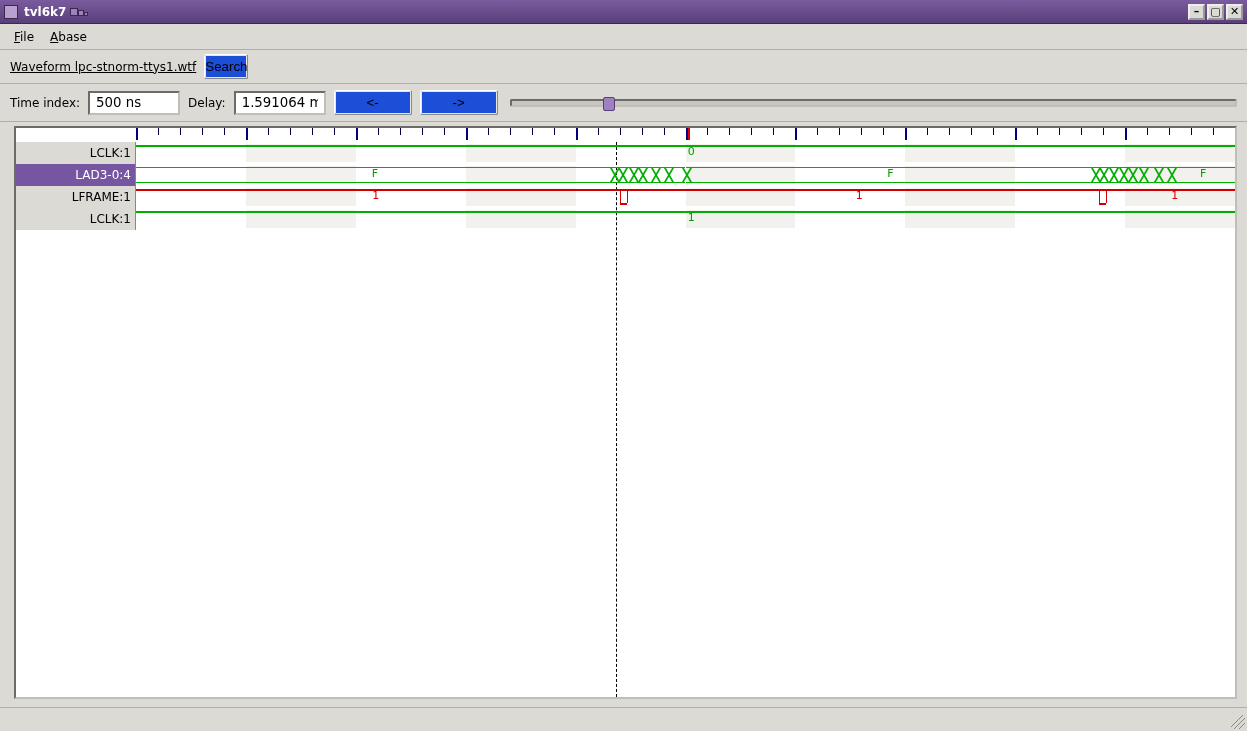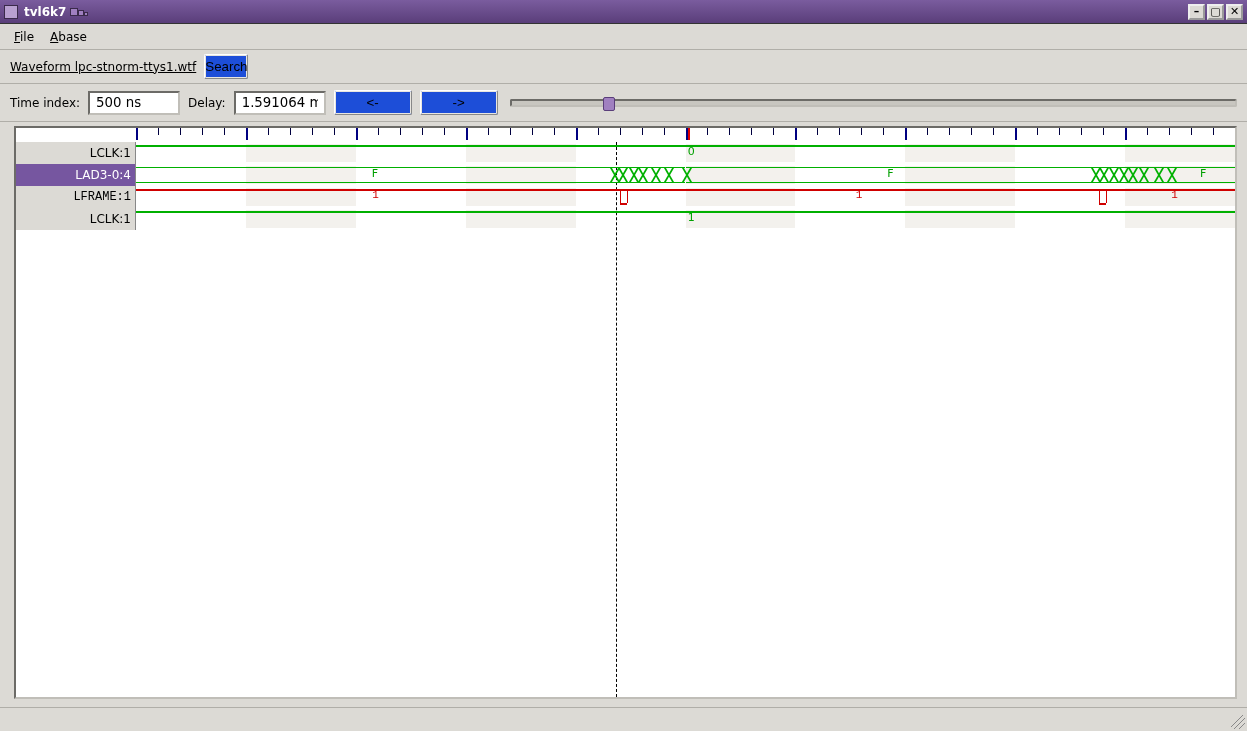--- a/index.html
+++ b/index.html
@@ -316,21 +316,21 @@
           <div class="bus-outline" style="left: 90.6%; width: 1%;"></div>
           <div class="bus-x" style="left: calc(91.6% - 3px);"></div>
           <div class="bus-outline" style="left: 91.6%; width: 1.4%;"></div>
           <div class="bus-x" style="left: calc(93% - 3px);"></div>
           <div class="bus-outline" style="left: 93%; width: 1.2%;"></div>
           <div class="bus-x" style="left: calc(94.2% - 3px);"></div>
           <div class="bus-outline" style="left: 94.2%; width: 5.8%;"></div>
           <div class="val" style="left: 97.1%; transform: translateX(-50%);">F</div>
         </div>
       </div>
-      <div class="signal-row" style="top: 58px; font-family: Liberation Mono, monospace;">
+      <div class="signal-row" style="top: 58px;">
         <div class="sig-label">LFRAME:1</div>
         <div class="sig-wave">
           <div class="bgstripe" style="left: 10%; width: 10%;"></div>
           <div class="bgstripe" style="left: 30%; width: 10%;"></div>
           <div class="bgstripe" style="left: 50%; width: 10%;"></div>
           <div class="bgstripe" style="left: 70%; width: 10%;"></div>
           <div class="bgstripe" style="left: 90%; width: 10%;"></div>
           <div class="hline" style="top: 3px; background: rgb(208, 0, 0);"></div>
           <div class="vline" style="left: 44%; top: 3px; height: 14px; background: rgb(208, 0, 0);"></div>
           <div class="hline" style="top: 17px; left: 44%; width: 0.7%; right: auto; background: rgb(208, 0, 0);"></div>

